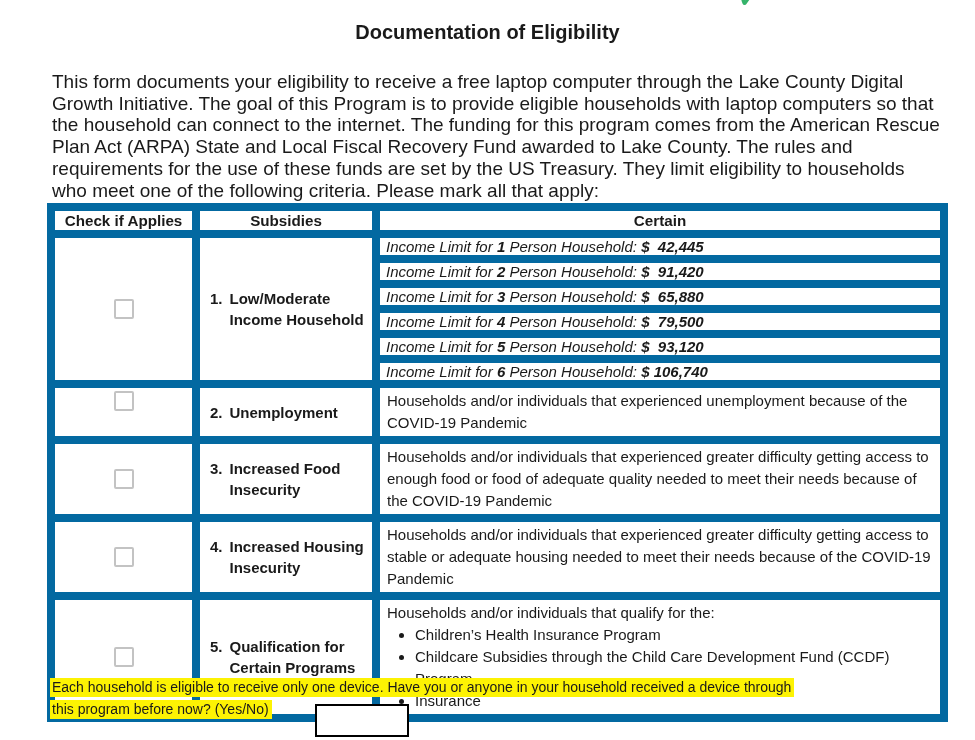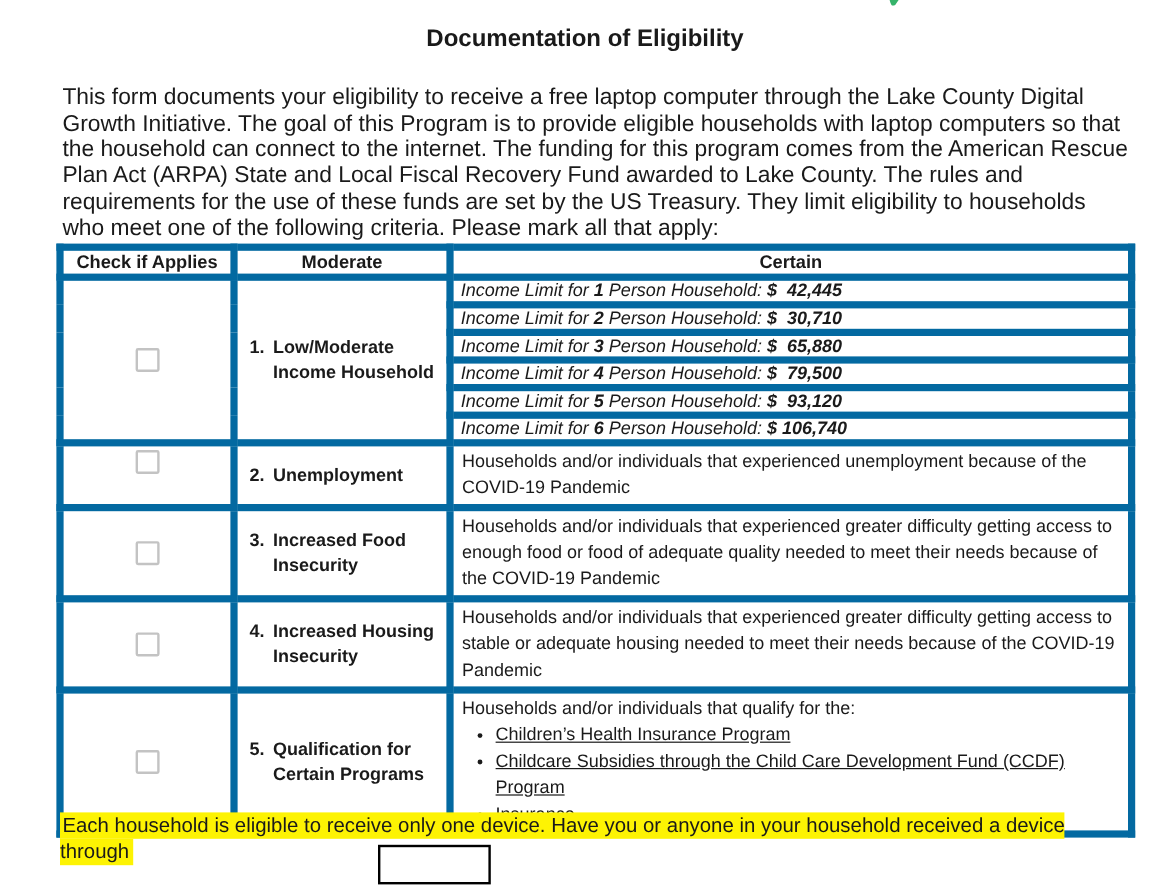--- a/index.html
+++ b/index.html
@@ -40,21 +40,21 @@
   table.elig {
     position: absolute;
     left: 47px;
     top: 203px;
     width: 893px;
     border-collapse: collapse;
     font-size: 15px;
     table-layout: fixed;
   }
   table.elig th, table.elig td {
-    border: 6px solid #0369a1;
+    border: 8px solid #0369a1;
   }
   col.c-check { width: 145px; }
   col.c-cond  { width: 180px; }
   col.c-det   { width: 568px; }
   tr.hdr { height: 22px; }
   tr.hdr th {
     font-weight: bold;
     text-align: center;
     font-size: 15.2px;
     padding: 1px 2px;
@@ -85,28 +85,28 @@
   .cond-text { max-width: 142px; }
   td.details-cell {
     vertical-align: top;
     padding: 2px 8px 2px 7px;
     line-height: 22px;
   }
   tr.r2 { height: 44px; }
   tr.r3 { height: 68px; }
   tr.r4 { height: 66px; }
   tr.r5 { height: 114px; }
-  ul.prog-list { margin: 0; padding-left: 28px; text-decoration: underline; }
+  ul.prog-list { margin: 0; padding-left: 28px; }
   ul.prog-list li { line-height: 22px; }
   .footer {
     position: absolute;
     left: 50px;
     top: 677px;
     width: 890px;
-    font-size: 17px;
+    font-size: 14px;
     line-height: 21.5px;
   }
   .hl {
     background: #fdf303;
     padding: 1px 3px 2px 2px;
   }
   .answer-box {
     position: absolute;
     left: 315px;
     top: 704px;
@@ -130,41 +130,41 @@
 
 <table class="elig">
   <colgroup>
       <col class="c-check">
       <col class="c-cond">
       <col class="c-det">
     </colgroup>
   <tbody>
       <tr class="hdr">
     <th>Check if Applies</th>
-    <th>Moderate</th>
+    <th>Subsidies</th>
     <th>Certain</th>
   </tr>
 
   <tr class="inc">
     <td class="check-cell" rowspan="6">
       <div class="checkbox"></div>
     </td>
     <td class="cond-cell" rowspan="6">
       <div class="cond">
         <span class="cond-num">1.</span>
         <span class="cond-text">Low/Moderate Income Household</span>
       </div>
     </td>
     <td class="income-cell">
       <span>Income Limit for </span><b>1</b><span> Person Household: </span><b>$  42,445</b>
     </td>
   </tr>
   <tr class="inc">
     <td class="income-cell">
-      <span>Income Limit for </span><b>2</b><span> Person Household: </span><b>$  30,710</b>
+      <span>Income Limit for </span><b>2</b><span> Person Household: </span><b>$  91,420</b>
     </td>
   </tr>
   <tr class="inc">
     <td class="income-cell">
       <span>Income Limit for </span><b>3</b><span> Person Household: </span><b>$  65,880</b>
     </td>
   </tr>
   <tr class="inc">
     <td class="income-cell">
       <span>Income Limit for </span><b>4</b><span> Person Household: </span><b>$  79,500</b>
@@ -237,15 +237,16 @@
         <li>Childcare Subsidies through the Child Care Development Fund (CCDF) Program</li>
         <li>Insurance</li>
       </ul>
     </td>
   </tr>
 </tbody>
   </table>
 
 <div class="footer">
   <span class="hl">Each household is eligible to receive only one device. Have you or anyone in your household received a device through</span><br>
+  <span class="hl">this program before now? (Yes/No)</span>
 </div>
 
 <input class="answer-box" value="" style="">
 
 </body></html>

